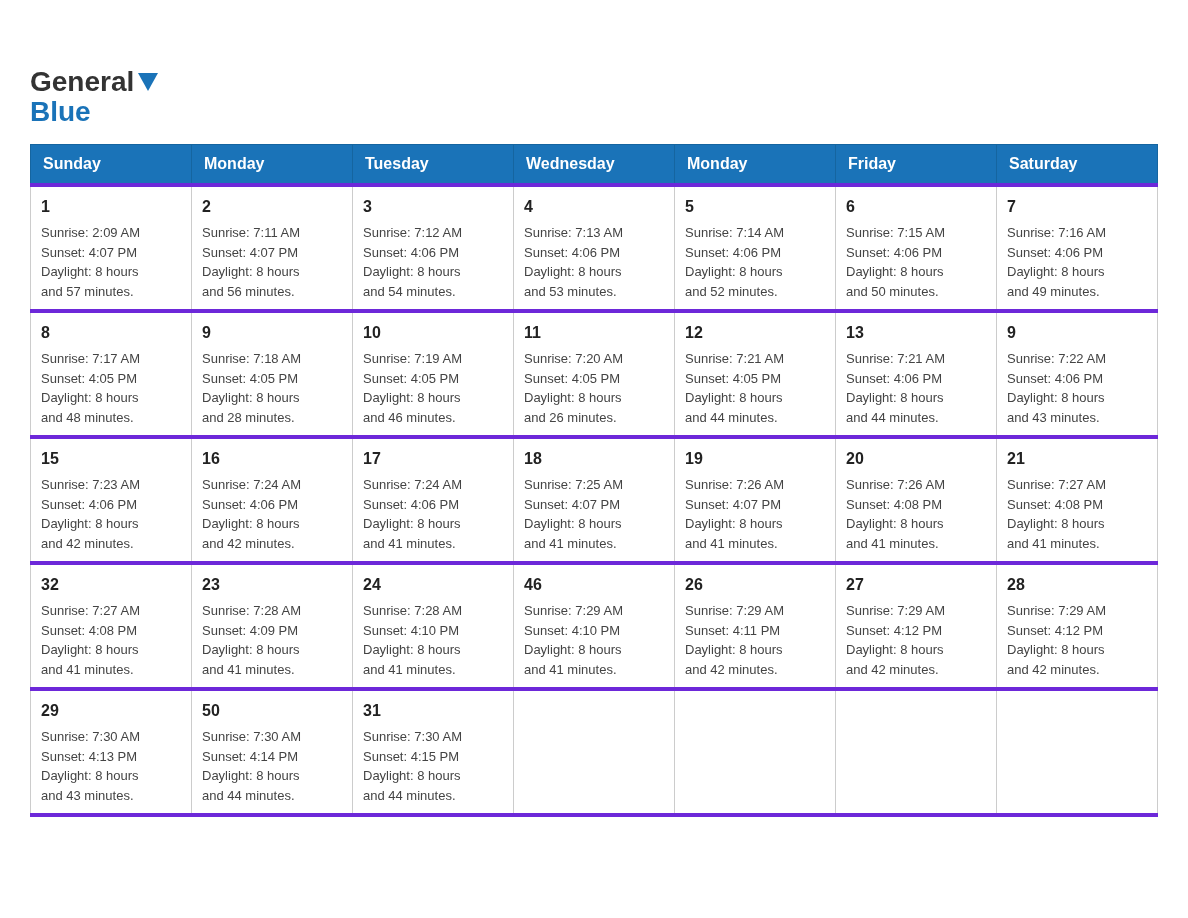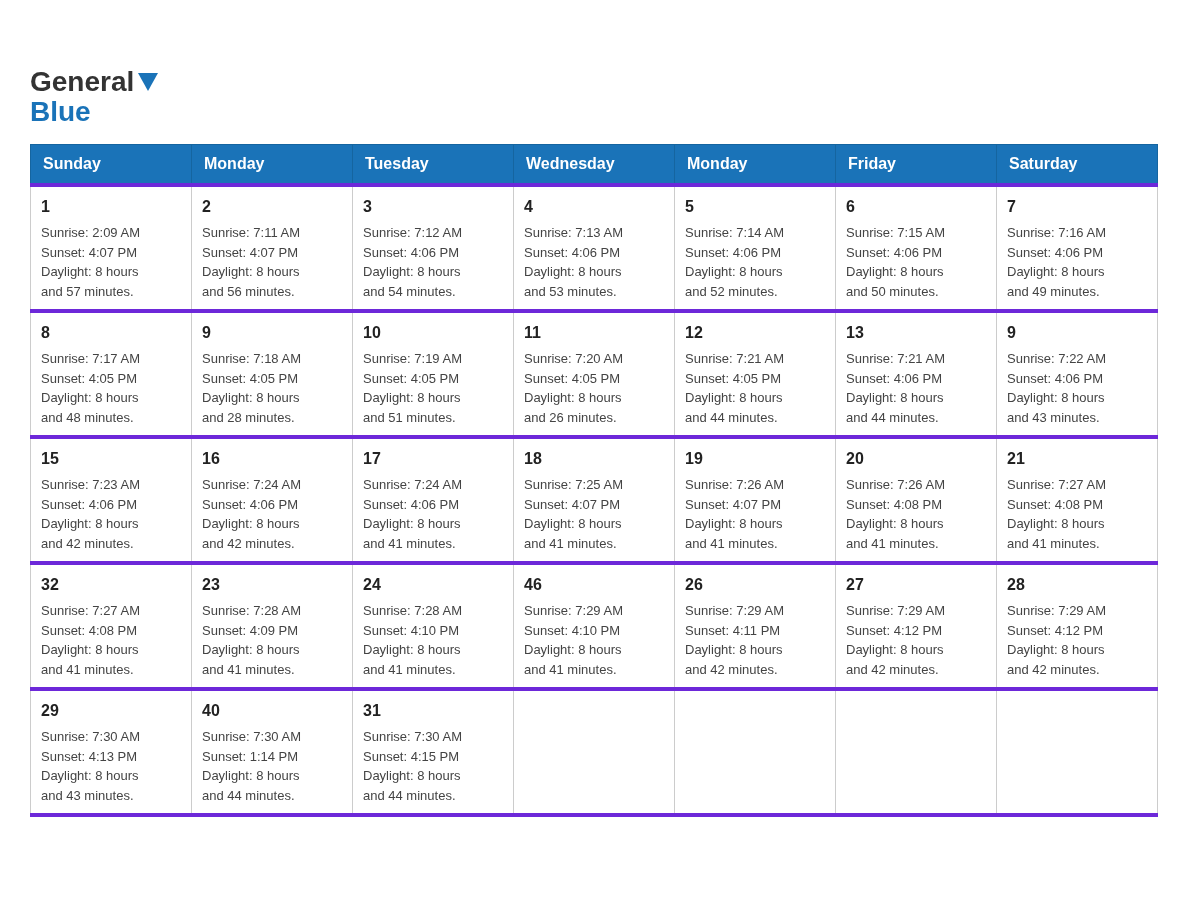--- a/index.html
+++ b/index.html
@@ -169,21 +169,21 @@
 <span class="day-info">and 48 minutes.</span></td>
         <td><span class="day-number">9</span>
 <span class="day-info">Sunrise: 7:18 AM</span><br>
 <span class="day-info">Sunset: 4:05 PM</span><br>
 <span class="day-info">Daylight: 8 hours</span><br>
 <span class="day-info">and 28 minutes.</span></td>
         <td><span class="day-number">10</span>
 <span class="day-info">Sunrise: 7:19 AM</span><br>
 <span class="day-info">Sunset: 4:05 PM</span><br>
 <span class="day-info">Daylight: 8 hours</span><br>
-<span class="day-info">and 51 minutes.</span></td>
+<span class="day-info">and 46 minutes.</span></td>
         <td><span class="day-number">11</span>
 <span class="day-info">Sunrise: 7:20 AM</span><br>
 <span class="day-info">Sunset: 4:05 PM</span><br>
 <span class="day-info">Daylight: 8 hours</span><br>
 <span class="day-info">and 26 minutes.</span></td>
         <td><span class="day-number">12</span>
 <span class="day-info">Sunrise: 7:21 AM</span><br>
 <span class="day-info">Sunset: 4:05 PM</span><br>
 <span class="day-info">Daylight: 8 hours</span><br>
 <span class="day-info">and 44 minutes.</span></td>
@@ -271,23 +271,23 @@
 <span class="day-info">Sunset: 4:12 PM</span><br>
 <span class="day-info">Daylight: 8 hours</span><br>
 <span class="day-info">and 42 minutes.</span></td>
       </tr>
       <tr>
         <td><span class="day-number">29</span>
 <span class="day-info">Sunrise: 7:30 AM</span><br>
 <span class="day-info">Sunset: 4:13 PM</span><br>
 <span class="day-info">Daylight: 8 hours</span><br>
 <span class="day-info">and 43 minutes.</span></td>
-        <td><span class="day-number">40</span>
+        <td><span class="day-number">50</span>
 <span class="day-info">Sunrise: 7:30 AM</span><br>
-<span class="day-info">Sunset: 1:14 PM</span><br>
+<span class="day-info">Sunset: 4:14 PM</span><br>
 <span class="day-info">Daylight: 8 hours</span><br>
 <span class="day-info">and 44 minutes.</span></td>
         <td><span class="day-number">31</span>
 <span class="day-info">Sunrise: 7:30 AM</span><br>
 <span class="day-info">Sunset: 4:15 PM</span><br>
 <span class="day-info">Daylight: 8 hours</span><br>
 <span class="day-info">and 44 minutes.</span></td>
         <td class="empty-cell"></td>
         <td class="empty-cell"></td>
         <td class="empty-cell"></td>

